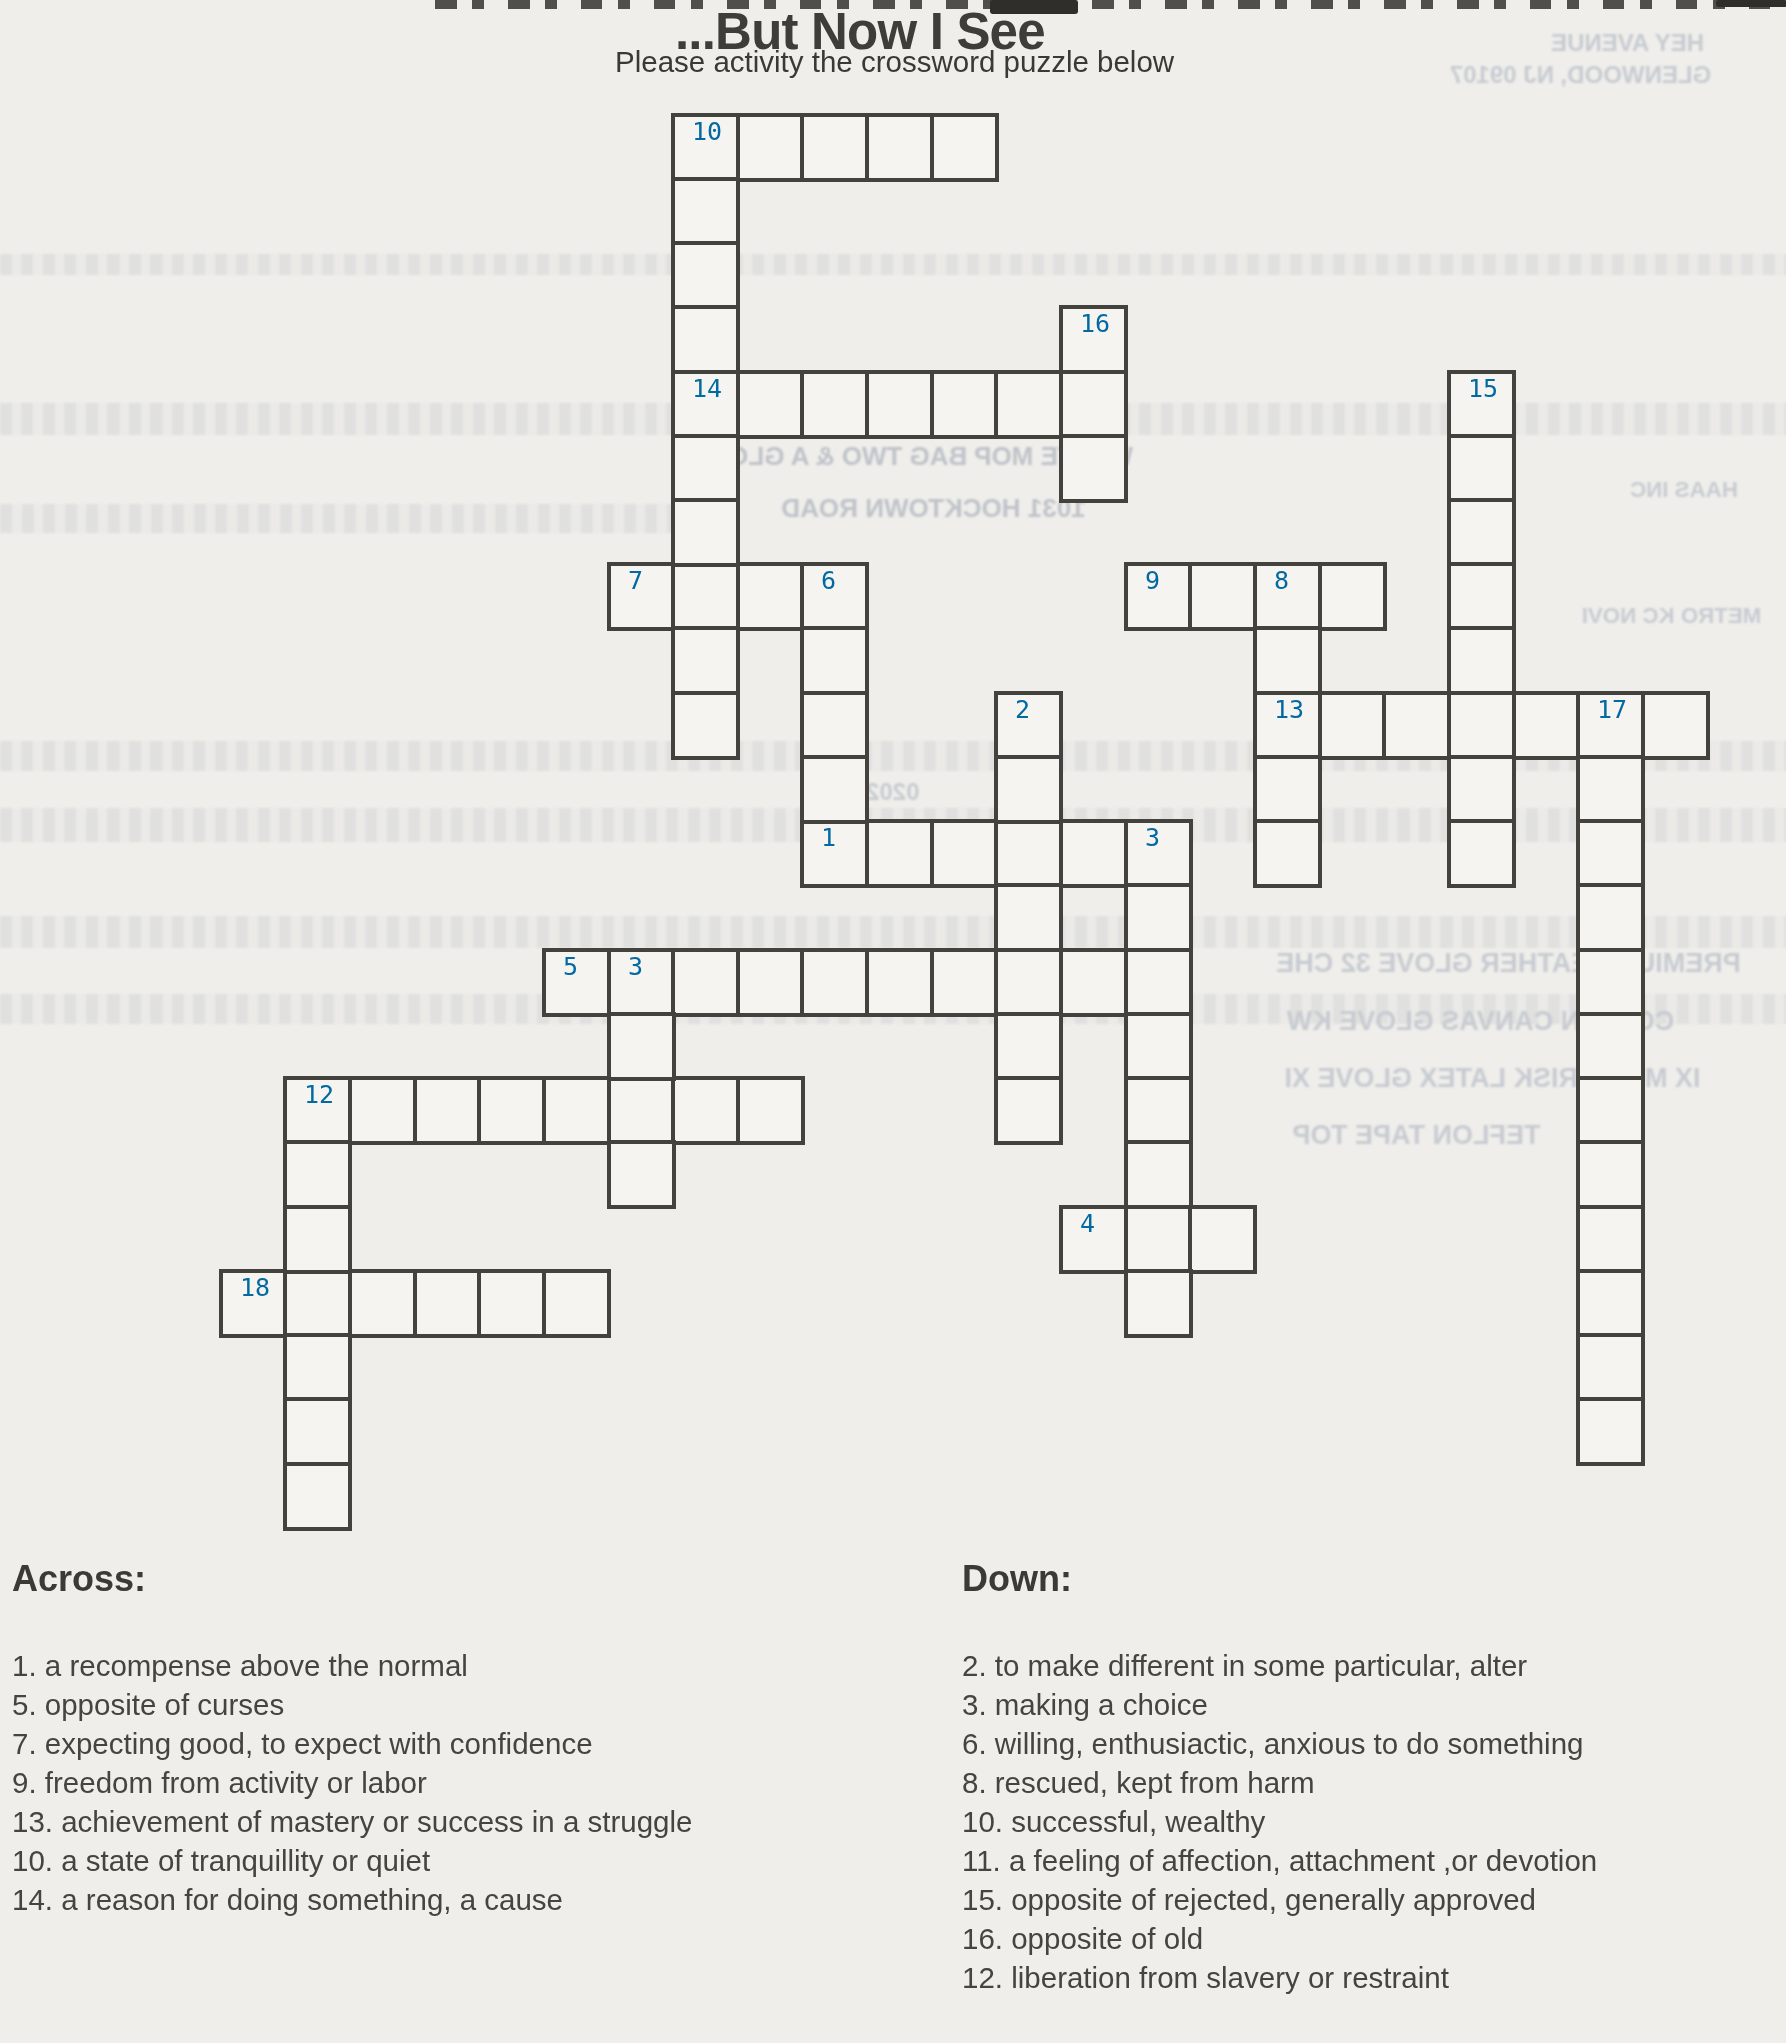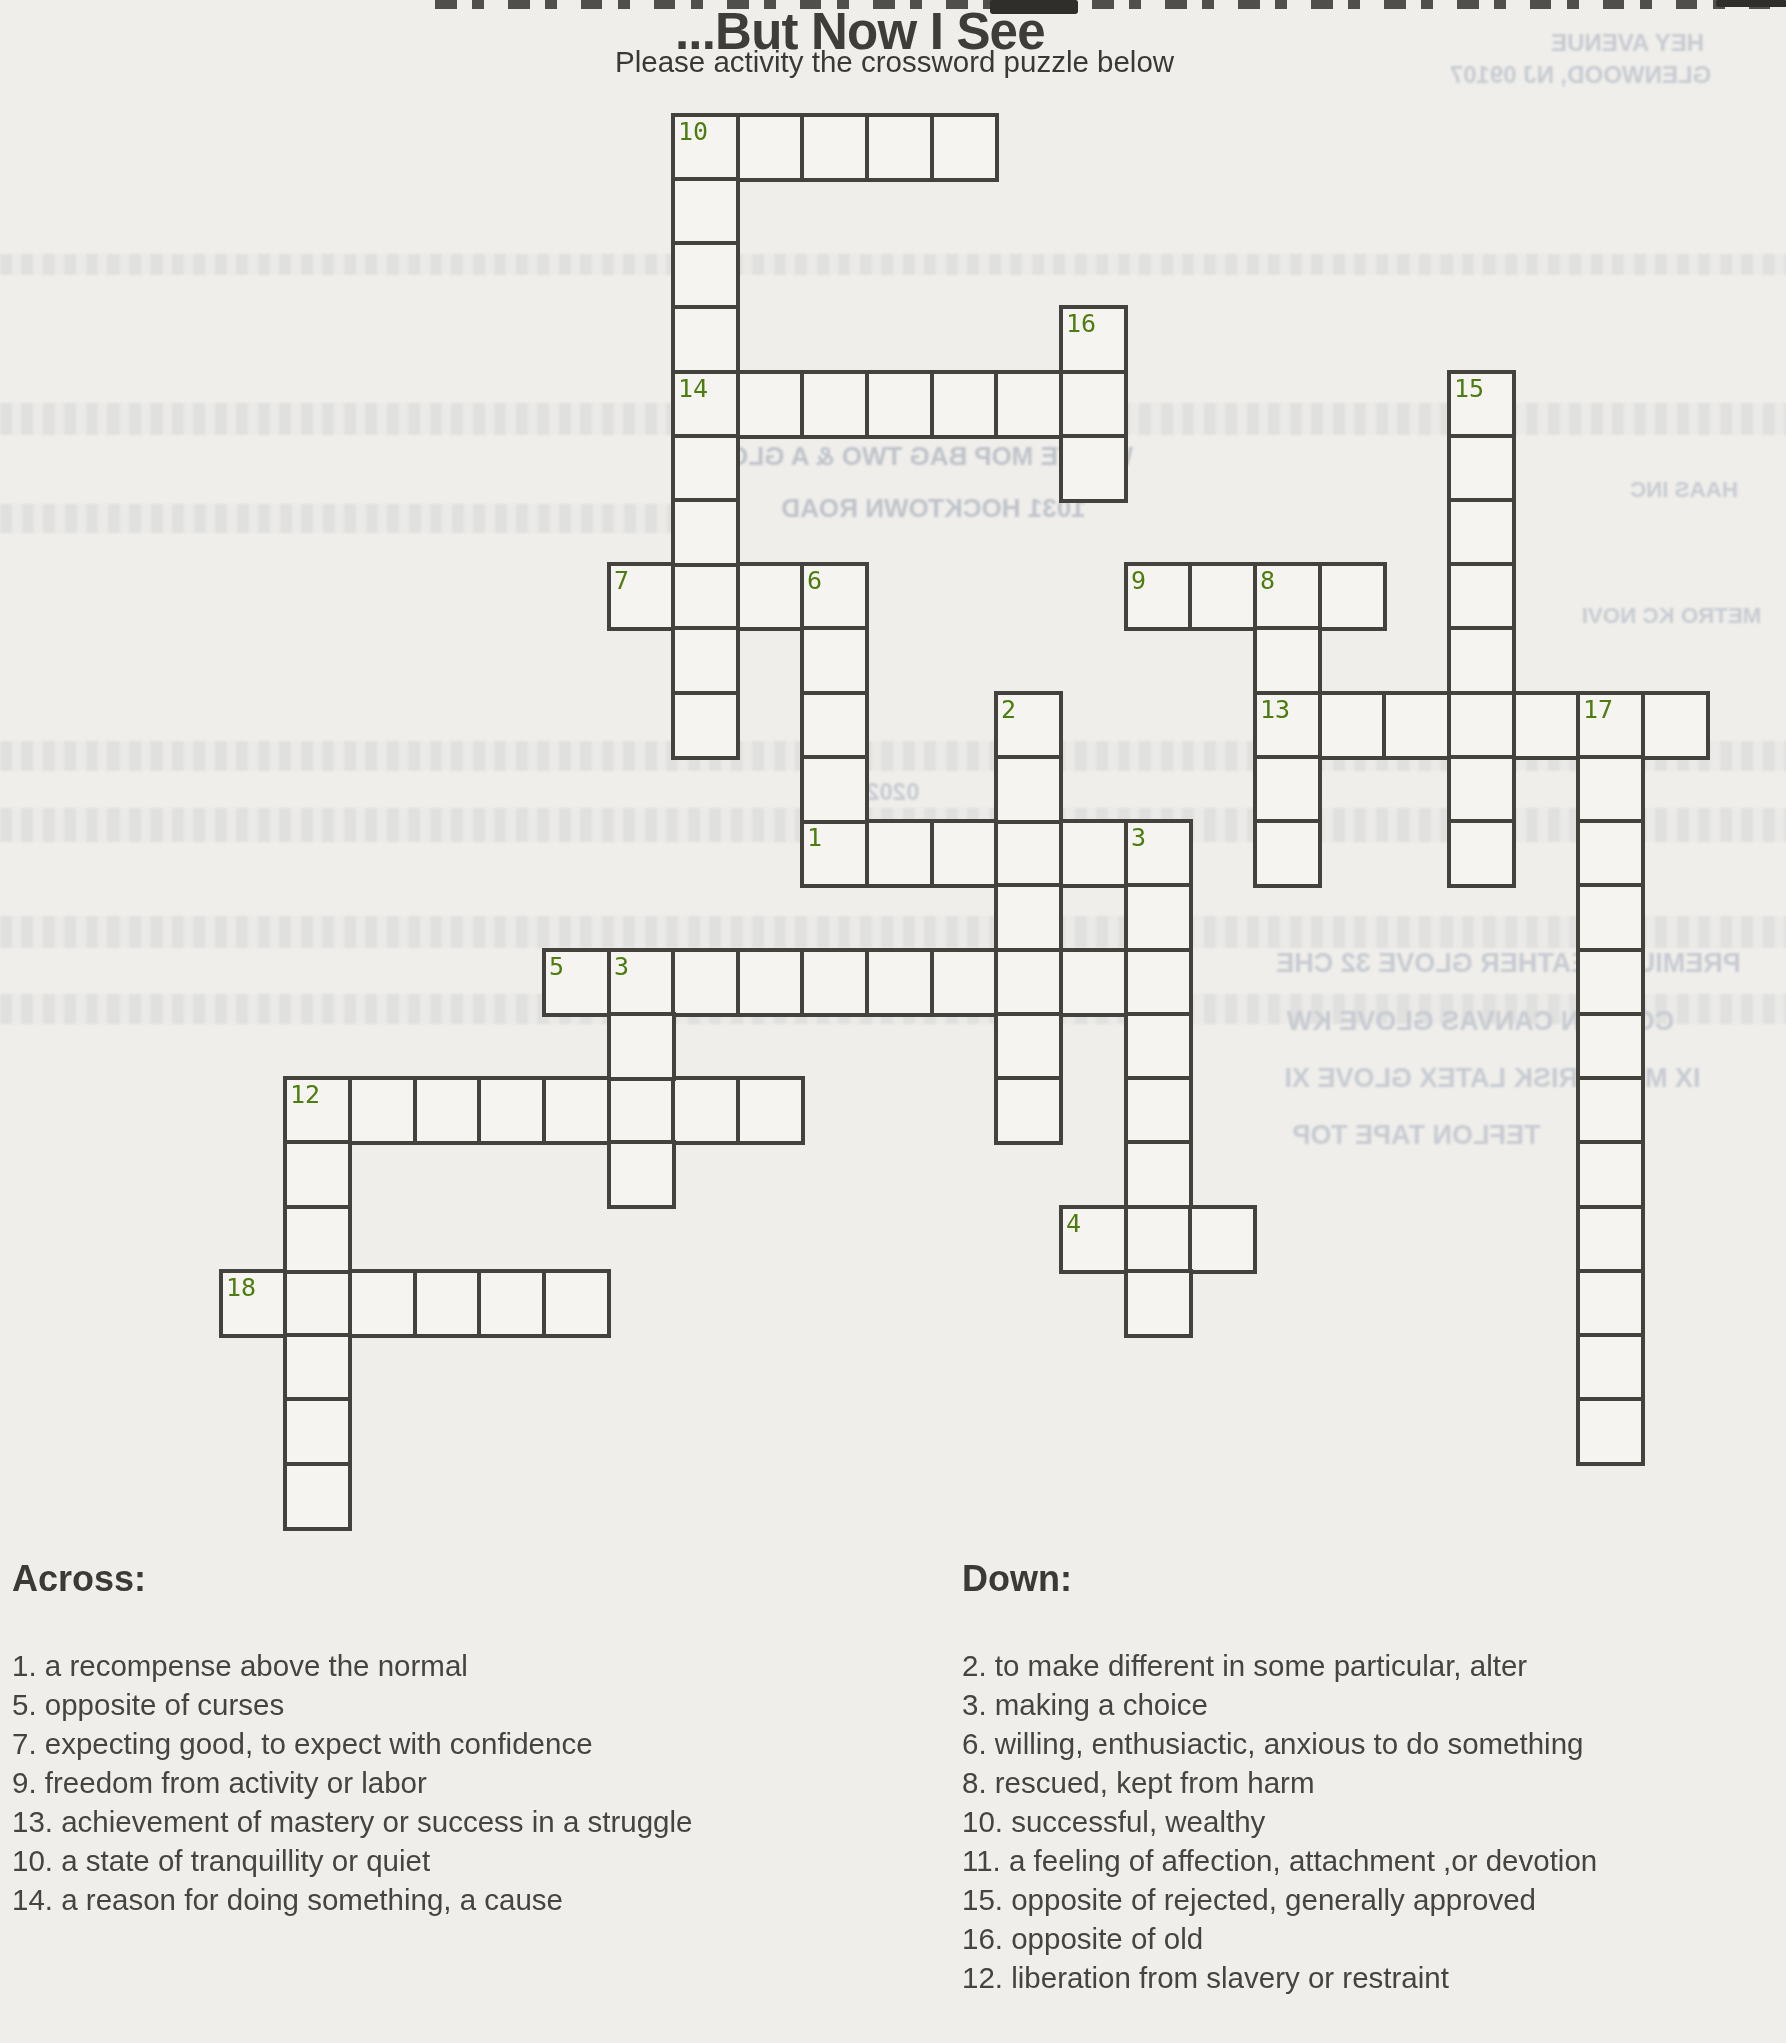--- a/index.html
+++ b/index.html
@@ -49,23 +49,23 @@
     position:absolute;left:615px;top:45px;
     font-size:29.5px;font-weight:400;color:#3a3936;
   }
   .cell{
     position:absolute;
     box-sizing:border-box;
     border:4.8px solid #43423d;
     background:#f5f4f1;
   }
   .cell .num{
-    position:absolute;left:3px;top:1.6px;
+    position:absolute;left:17px;top:1.6px;
     font-family:"DejaVu Sans Mono","Liberation Mono",monospace;
-    font-size:25px;color:#4d7c0f;line-height:1;
+    font-size:25px;color:#0369a1;line-height:1;
   }
   .clue-header{
     position:absolute;
     font-size:36px;font-weight:700;color:#3b3a37;
   }
   .clue-list{
     position:absolute;
     font-size:29.5px;color:#454440;line-height:39px;
     white-space:nowrap;
   }

